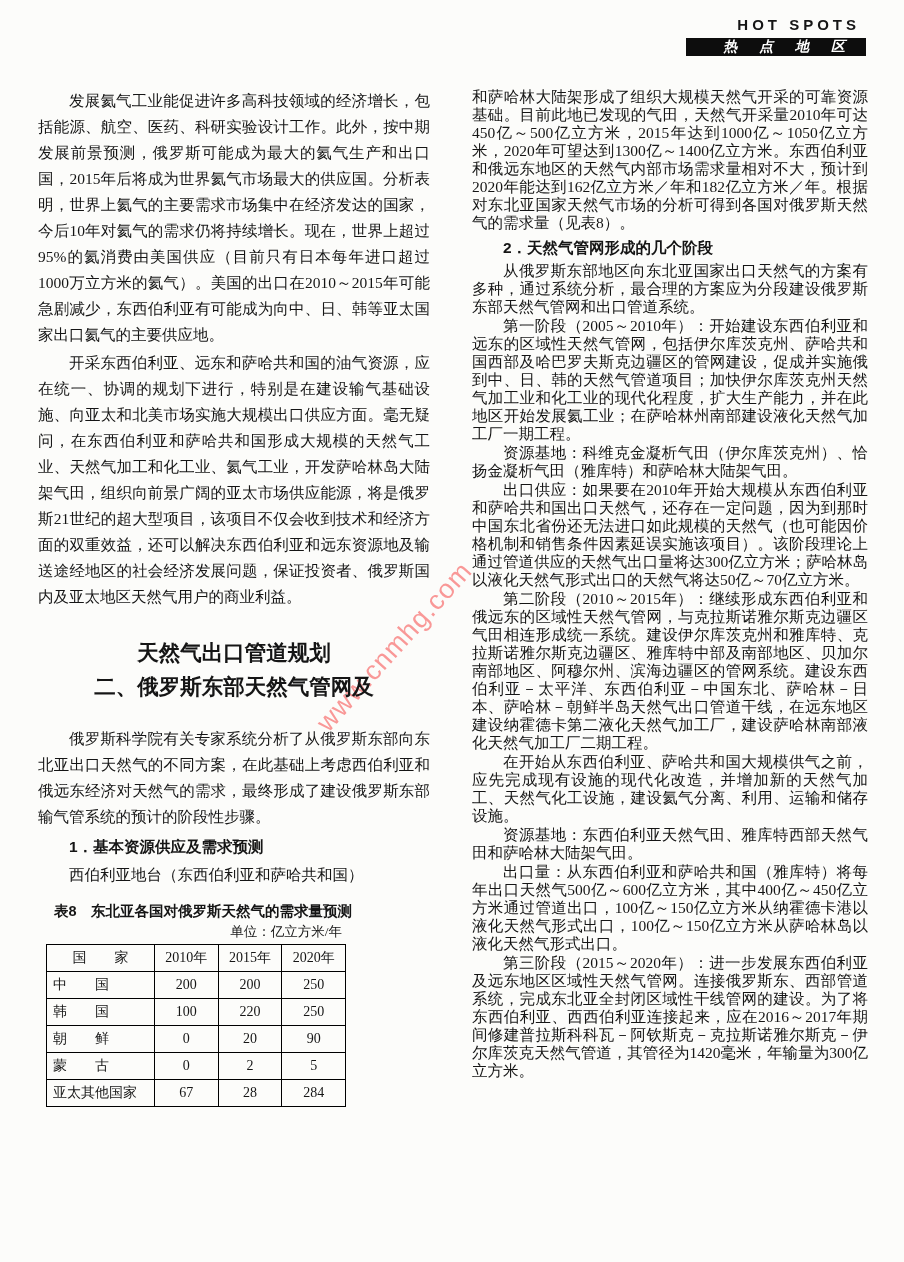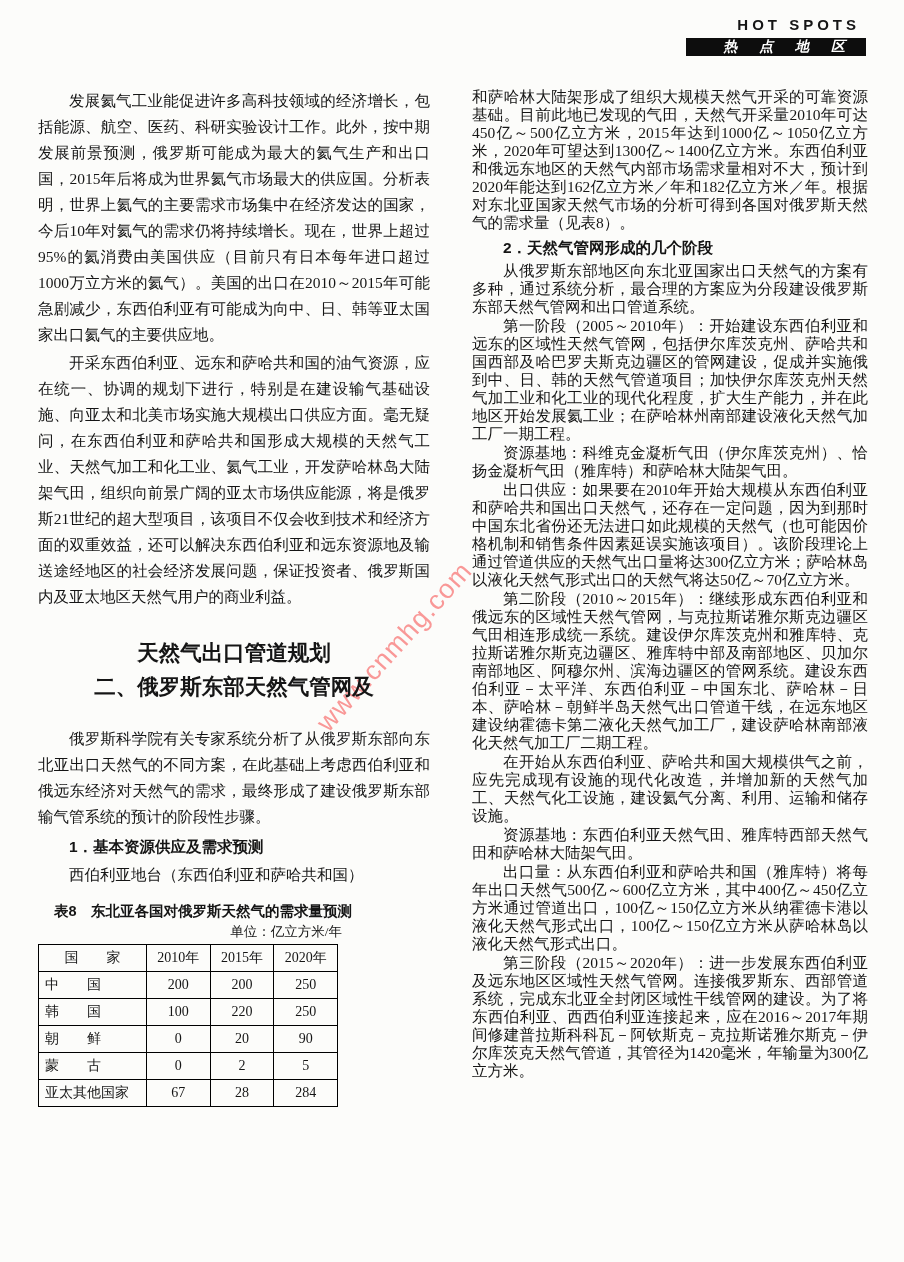--- a/index.html
+++ b/index.html
@@ -72,21 +72,21 @@
     font-family:"Liberation Sans","DejaVu Sans",sans-serif;
     font-weight:bold; font-size:14.5px;
     margin:14px 0 2px 16px; text-indent:0;
   }
   .table-unit {
     font-size:13.5px; text-align:right;
     width:300px; margin:0 0 3px 4px; text-indent:0;
   }
   table.demand {
     border-collapse:collapse;
-    width:300px; margin-left:0;
+    width:300px; margin-left:8px;
     font-size:14px;
   }
   table.demand td, table.demand th {
     border:1px solid #000;
     height:27px; padding:1px 6px;
     font-weight:normal; text-align:center;
   }
   table.demand td.name { text-align:left; }
 
   

